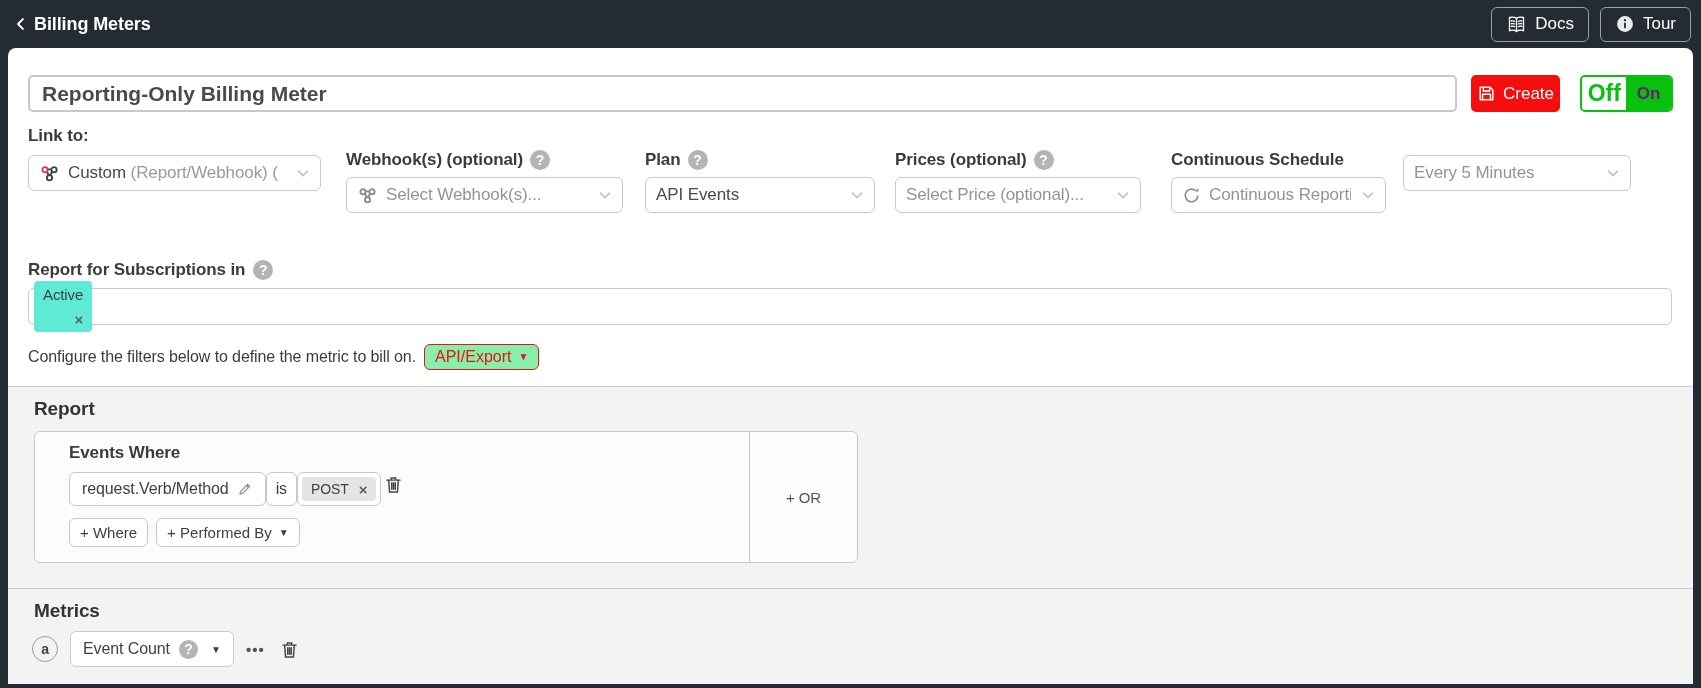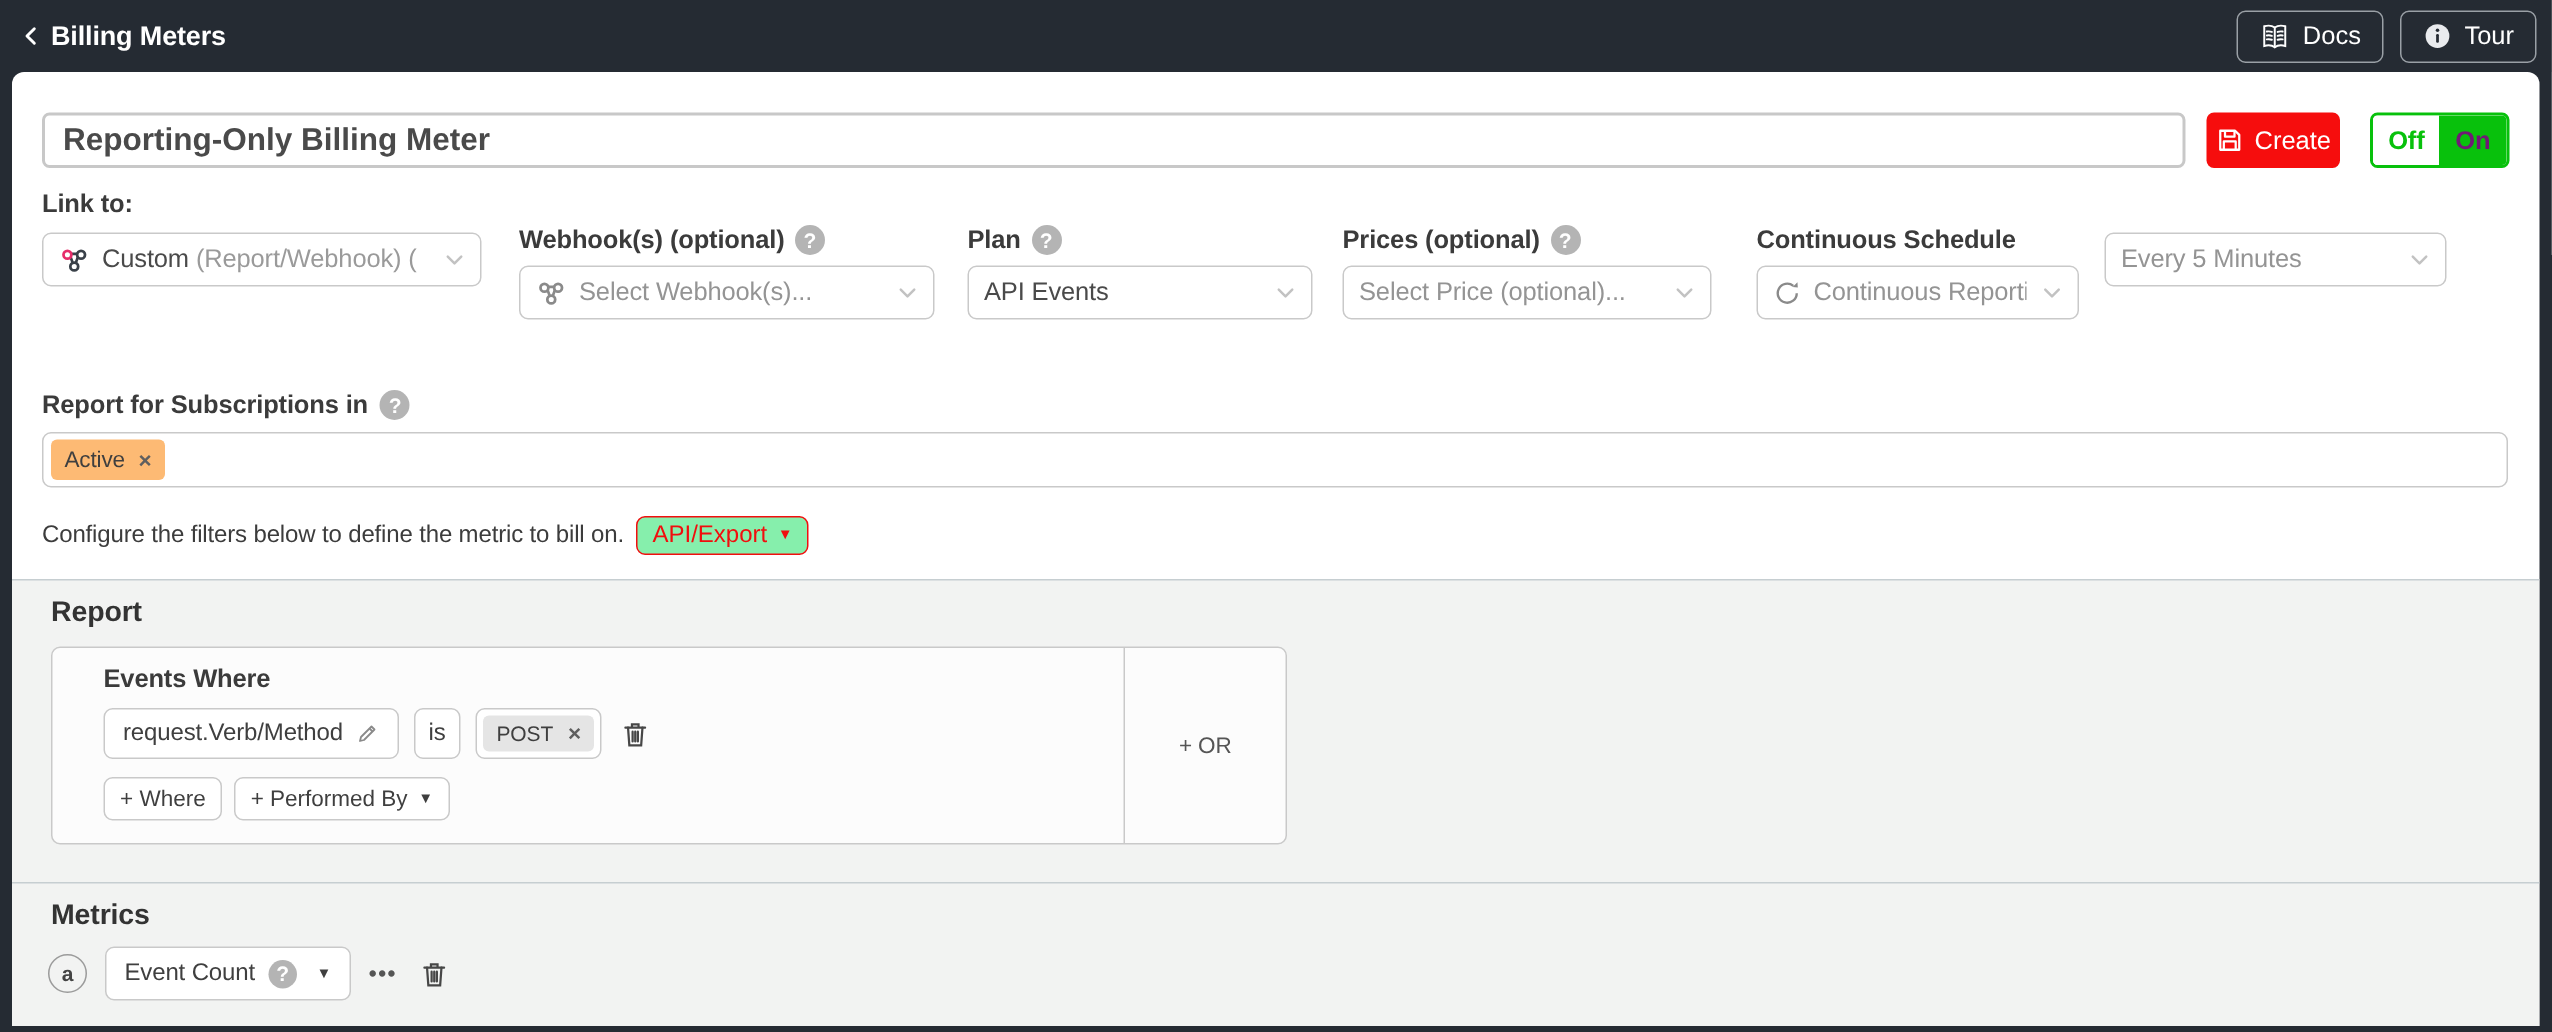--- a/index.html
+++ b/index.html
@@ -38,21 +38,21 @@
   .create-btn {
     margin-left: 14px; width: 90px; height: 37px; background: #f60d0d; border: none;
     border-radius: 5px; color: #fff; font-size: 17px; display: flex; align-items: center;
     justify-content: center; gap: 7px; cursor: pointer;
   }
   .toggle {
     margin-left: 20px; height: 37px; display: flex; border: 2px solid #08c10c;
     border-radius: 5px; overflow: hidden; cursor: pointer;
   }
   .toggle-off {
-    width: 44px; background: #fff; color: #08c10c; font-size: 17px; font-weight: bold;
+    width: 44px; background: #fff; color: #08c10c; font-size: 23px; font-weight: bold;
     display: flex; align-items: center; justify-content: center;
   }
   .toggle-on {
     width: 45px; background: #08c10c; color: #701a75; font-size: 17px; font-weight: bold;
     display: flex; align-items: center; justify-content: center;
   }
   .linkto-title { margin-top: 14px; font-size: 17px; font-weight: bold; color: #3b3b3b; }
   .dd-row { display: flex; margin-top: 3px; }
   .dd-col { flex: none; }
   .dd-col .field-label {
@@ -82,22 +82,22 @@
   .w6 { width: 228px; }
   .subs-label {
     margin-top: 47px; font-size: 17px; font-weight: bold; color: #3b3b3b;
     display: flex; align-items: center; gap: 8px;
   }
   .tag-input {
     margin-top: 8px; width: 1644px; height: 37px; border: 1.5px solid #c9c9c9;
     border-radius: 6px; display: flex; align-items: center; padding: 0 5px; cursor: text;
   }
   .tag-chip {
-    background: #fdba74; border-radius: 4px; padding: 5px 9px; font-size: 15px;
-    color: #3f3f3f; display: flex; align-items: flex-end; gap: 9px;
+    background: #5eead4; border-radius: 4px; padding: 5px 9px; font-size: 15px;
+    color: #3f3f3f; display: flex; align-items: flex-end; gap: 9px; flex-direction: column;
   }
   .chip-x { color: #5f5f5f; font-size: 15px; font-weight: bold; cursor: pointer; line-height: 1; }
   .configure-row { margin-top: 19px; display: flex; align-items: center; gap: 8px; padding-bottom: 16px; }
   .configure-text { font-size: 16px; color: #3c3c3c; }
   .api-export-btn {
     border: 1.5px solid #f10e0e; color: #f10e0e; background: #86efac; border-radius: 6px;
     font-size: 16px; padding: 3px 10px; display: flex; align-items: center; gap: 7px; cursor: pointer;
   }
   .caret { font-size: 10px; line-height: 1; letter-spacing: 0; }
   
@@ -108,21 +108,21 @@
     margin-top: 11px; margin-left: 6px; width: 824px; height: 132px;
     border: 1.5px solid #c9c9c9; border-radius: 6px; background: #fcfcfc;
     display: flex;
   }
   .fg-left { flex: 1; padding: 11px 10px 12px 34px; }
   .fg-or {
     width: 108px; border-left: 1.5px solid #c9c9c9; display: flex;
     align-items: center; justify-content: center; font-size: 15px; color: #555; cursor: pointer;
   }
   .fg-title { font-size: 17px; font-weight: bold; color: #3b3b3b; }
-  .chip-row { margin-top: 9px; display: flex; align-items: center; gap: 10px; }
+  .chip-row { margin-top: 9px; display: flex; align-items: flex-start; }
   .field-chip {
     border: 1.5px solid #c9c9c9; border-radius: 6px; background: #fff;
     padding: 7px 12px; font-size: 16px; color: #3f3f3f;
     display: flex; align-items: center; gap: 8px; cursor: pointer;
   }
   .op-chip {
     border: 1.5px solid #c9c9c9; border-radius: 6px; background: #fff;
     padding: 7px 9px; font-size: 16px; color: #3f3f3f; cursor: pointer;
   }
   .value-box {

